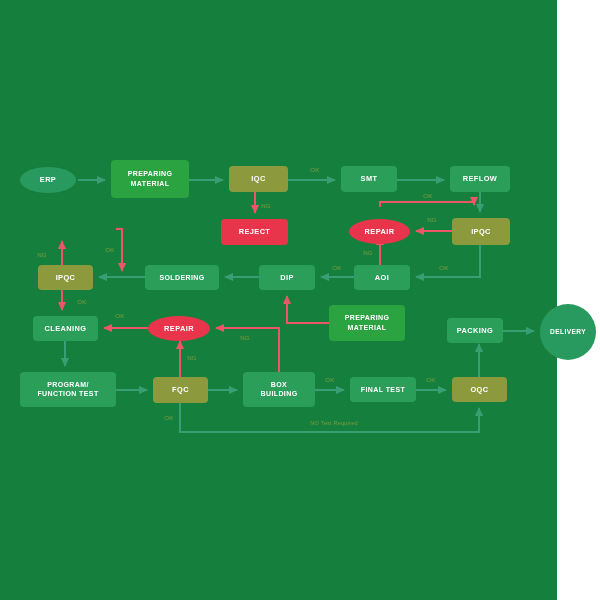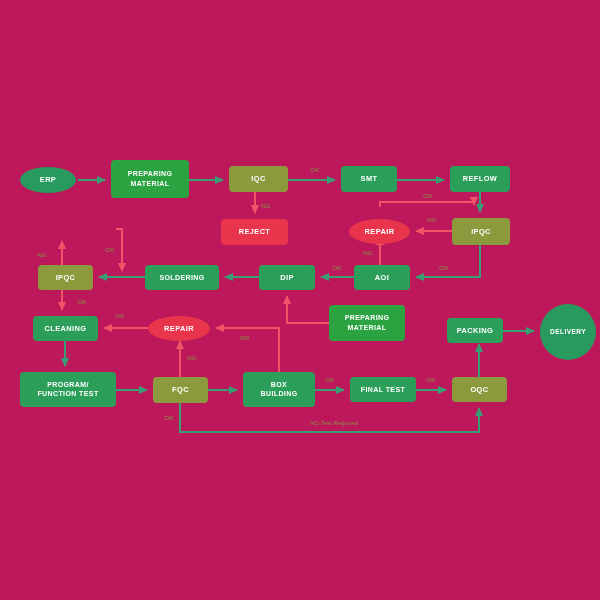--- a/index.html
+++ b/index.html
@@ -8,23 +8,23 @@
     background: #ffffff;
   }
   body {
     width: 600px;
     height: 600px;
     font-family: "Liberation Sans", sans-serif;
     overflow: hidden;
   }
   #flowchart-root {
     position: relative;
-    width: 600px;
+    width: 557px;
     height: 600px;
-    background: #be185d;
+    background: #15803d;
   }
   svg#diagram {
     position: absolute;
     left: 0;
     top: 0;
     width: 600px;
     height: 600px;
     display: block;
   }
   .node-label {

